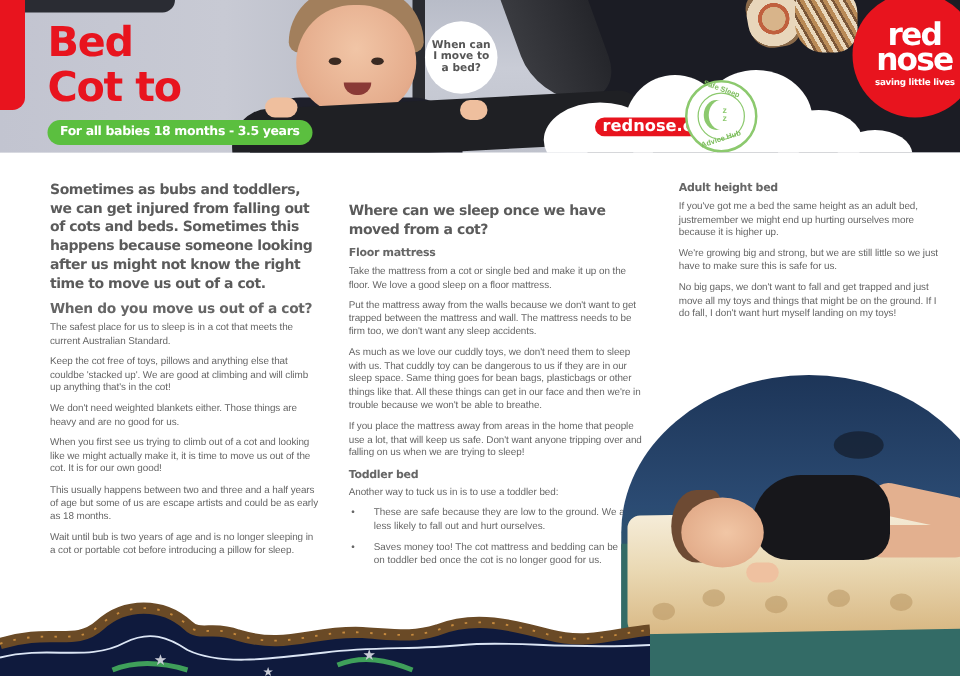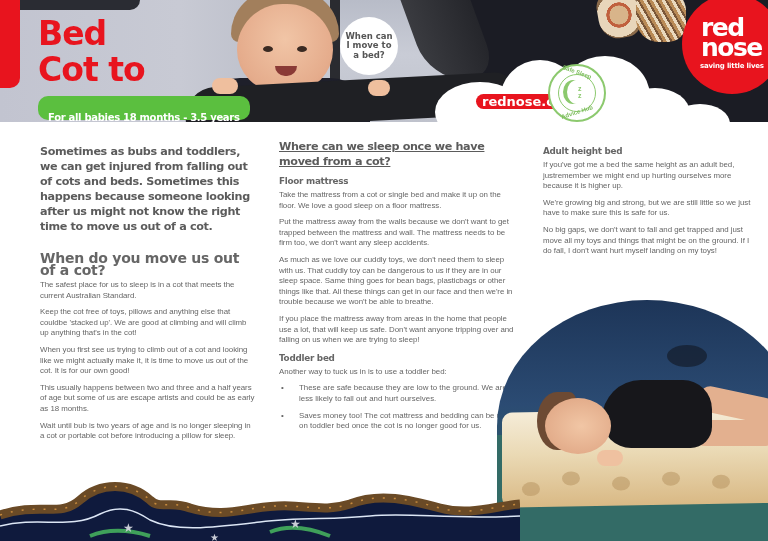--- a/index.html
+++ b/index.html
@@ -21,46 +21,46 @@
 
   .baby-top { position: absolute; left: 225px; top: -10px; width: 120px; height: 112px; }
   .baby-hair { position: absolute; left: 6px; top: 0; width: 108px; height: 52px; background: #a27f5c; border-radius: 55px 55px 10px 10px; }
   .baby-face { position: absolute; left: 12px; top: 14px; width: 96px; height: 88px; background: radial-gradient(ellipse at 50% 40%, #f1c5a6 0%, #e5ac8c 70%, #d8997a 100%); border-radius: 48px 48px 44px 44px; }
   .baby-eye { position: absolute; top: 42px; width: 10px; height: 6px; background: #3a2a22; border-radius: 50%; }
   .baby-mouth { position: absolute; left: 38px; top: 62px; width: 22px; height: 10px; background: #8a3a36; border-radius: 0 0 12px 12px; }
   .baby-body { position: absolute; left: 200px; top: 78px; width: 170px; height: 50px; background: #1e1f2a; border-radius: 40px 40px 0 0; }
   .baby-hand { position: absolute; width: 26px; height: 16px; background: #efbf9e; border-radius: 8px; }
 
   .title { position: absolute; left: 38px; top: 16px; font-family: "DejaVu Sans", sans-serif; font-weight: bold; font-size: 33px; line-height: 36px; color: #e8141e; letter-spacing: -1px; }
-  .age-pill { position: absolute; left: 38px; top: 96px; height: 20px; padding: 12px 10px; background: #5bbf3f; color: #ffffff; font-size: 10px; font-weight: bold; line-height: 20px; border-radius: 10px; font-family: "DejaVu Sans", sans-serif; letter-spacing: -0.3px; }
+  .age-pill { position: absolute; left: 38px; top: 96px; height: 20px; padding: 0 10px; background: #5bbf3f; color: #ffffff; font-size: 10px; font-weight: bold; line-height: 20px; border-radius: 10px; font-family: "DejaVu Sans", sans-serif; letter-spacing: -0.3px; }
 
   .bubble { position: absolute; left: 340px; top: 17px; width: 58px; height: 58px; background: #ffffff; border-radius: 50%; display: flex; align-items: center; justify-content: center; text-align: center; font-size: 8.5px; font-weight: bold; line-height: 9.5px; color: #555; font-family: "DejaVu Sans", sans-serif; padding: 4px; }
 
   .cloud { position: absolute; background: #ffffff; border-radius: 50%; }
   .url-pill { position: absolute; left: 476px; top: 94px; height: 15px; padding: 0 6px; background: #e8141e; color: #fff; font-size: 13px; font-weight: bold; line-height: 15px; border-radius: 8px; font-family: "DejaVu Sans", sans-serif; }
 
   .hub-badge { position: absolute; left: 548px; top: 64px; width: 58px; height: 58px; border-radius: 50%; border: 2px solid #8cc96e; background: #fff; }
   .hub-badge .inner { position: absolute; left: 8px; top: 8px; width: 38px; height: 38px; border-radius: 50%; border: 1px solid #8cc96e; }
   .hub-top { position: absolute; left: 0; top: 3px; width: 54px; text-align: center; font-size: 6px; color: #7dbd5d; font-weight: bold; transform: rotate(20deg); }
   .hub-bottom { position: absolute; left: 0; top: 43px; width: 54px; text-align: center; font-size: 6px; color: #7dbd5d; font-weight: bold; transform: rotate(-18deg); }
   .hub-moon { position: absolute; left: 17px; top: 14px; width: 20px; height: 24px; border-radius: 50%; box-shadow: -4px 0 0 0 #8cc96e; }
   .hub-z { position: absolute; left: 28px; top: 19px; font-size: 7px; color: #8cc96e; font-weight: bold; }
 
   .art-patch { position: absolute; border-radius: 30% 40% 35% 45%; }
   .logo-circle { position: absolute; left: 682px; top: -6px; width: 100px; height: 100px; background: #e8141e; border-radius: 50%; }
-  .logo-red { position: absolute; left: 701px; top: 18px; font-family: "DejaVu Sans", sans-serif; font-weight: bold; font-size: 25px; line-height: 20px; color: #ffffff; letter-spacing: -1.5px; }
+  .logo-red { position: absolute; left: 701px; top: 18px; font-family: "DejaVu Sans", sans-serif; font-weight: bold; font-size: 25px; line-height: 20px; color: #ffffff; letter-spacing: -1.5px; text-align: center; }
   .logo-tag { position: absolute; left: 700px; top: 62px; font-size: 7px; font-weight: bold; color: #ffffff; letter-spacing: -0.2px; font-family: "DejaVu Sans", sans-serif; }
 
   
   .col { position: absolute; top: 137px; }
   .col1 { left: 40px; width: 215px; }
   .col2 { left: 279px; width: 236px; }
   .col3 { left: 543px; width: 210px; }
   .lead { font-family: "DejaVu Sans", sans-serif; font-weight: bold; font-size: 11.2px; line-height: 15px; color: #5b5b5b; letter-spacing: -0.35px; margin-top: 7px; }
-  .h2 { font-family: "DejaVu Sans", sans-serif; font-weight: bold; font-size: 11.2px; line-height: 15px; color: #5b5b5b; letter-spacing: -0.35px; margin-top: 2px; text-decoration: underline; }
+  .h2 { font-family: "DejaVu Sans", sans-serif; font-weight: bold; font-size: 11.2px; line-height: 15px; color: #5b5b5b; letter-spacing: -0.35px; margin-top: 24px; }
   .h3 { font-family: "DejaVu Sans", sans-serif; font-weight: bold; font-size: 8.8px; line-height: 12px; color: #666; letter-spacing: -0.25px; margin-top: 6px; margin-bottom: 3px; }
   .p { font-size: 7.9px; line-height: 10.6px; color: #666; margin-bottom: 6px; letter-spacing: -0.05px; }
   .bullets { list-style: none; margin: 0; padding: 0; }
   .bullets li { position: relative; padding-left: 20px; font-size: 7.9px; line-height: 10.6px; color: #666; margin-bottom: 6px; }
   .bullets li .dot { position: absolute; left: 2px; top: 0; font-size: 8px; color: #666; }
 
   
   .bottom-art { position: absolute; left: 0; top: 470px; width: 520px; height: 71px; }
 
   
@@ -131,23 +131,24 @@
   <div class="logo-circle"></div>
   <div class="logo-red">
     <div>red</div>
     <div>nose</div>
   </div>
   <div class="logo-tag">saving little lives</div>
 </div>
 
 <div class="col col1">
   <div class="lead">Sometimes as bubs and toddlers, we can get injured from falling out of cots and beds. Sometimes this happens because someone looking after us might not know the right time to move us out of a cot.</div>
-  <div class="h3" style="font-size:14px;margin-top:18px;margin-bottom:4px;">When do you move us out of a cot?</div>
+  <div class="h3" style="font-size:11px;margin-top:7px;margin-bottom:4px;">When do you move us out of a cot?</div>
   <div class="p">The safest place for us to sleep is in a cot that meets the current Australian Standard.</div>
   <div class="p">Keep the cot free of toys, pillows and anything else that couldbe 'stacked up'. We are good at climbing and will climb up anything that's in the cot!</div>
+  <div class="p">We don't need weighted blankets either. Those things are heavy and are no good for us.</div>
   <div class="p">When you first see us trying to climb out of a cot and looking like we might actually make it, it is time to move us out of the cot. It is for our own good!</div>
   <div class="p">This usually happens between two and three and a half years of age but some of us are escape artists and could be as early as 18 months.</div>
   <div class="p">Wait until bub is two years of age and is no longer sleeping in a cot or portable cot before introducing a pillow for sleep.</div>
 </div>
 
 <div class="col col2">
   <div class="h2">Where can we sleep once we  have moved from a cot?</div>
   <div class="h3">Floor mattress</div>
   <div class="p">Take the mattress from a cot or single bed and make it up on the floor. We love a good sleep on a floor mattress.</div>
   <div class="p">Put the mattress away from the walls because we don't want to get trapped between the mattress and wall. The mattress needs to be firm too, we don't want any sleep accidents.</div>

